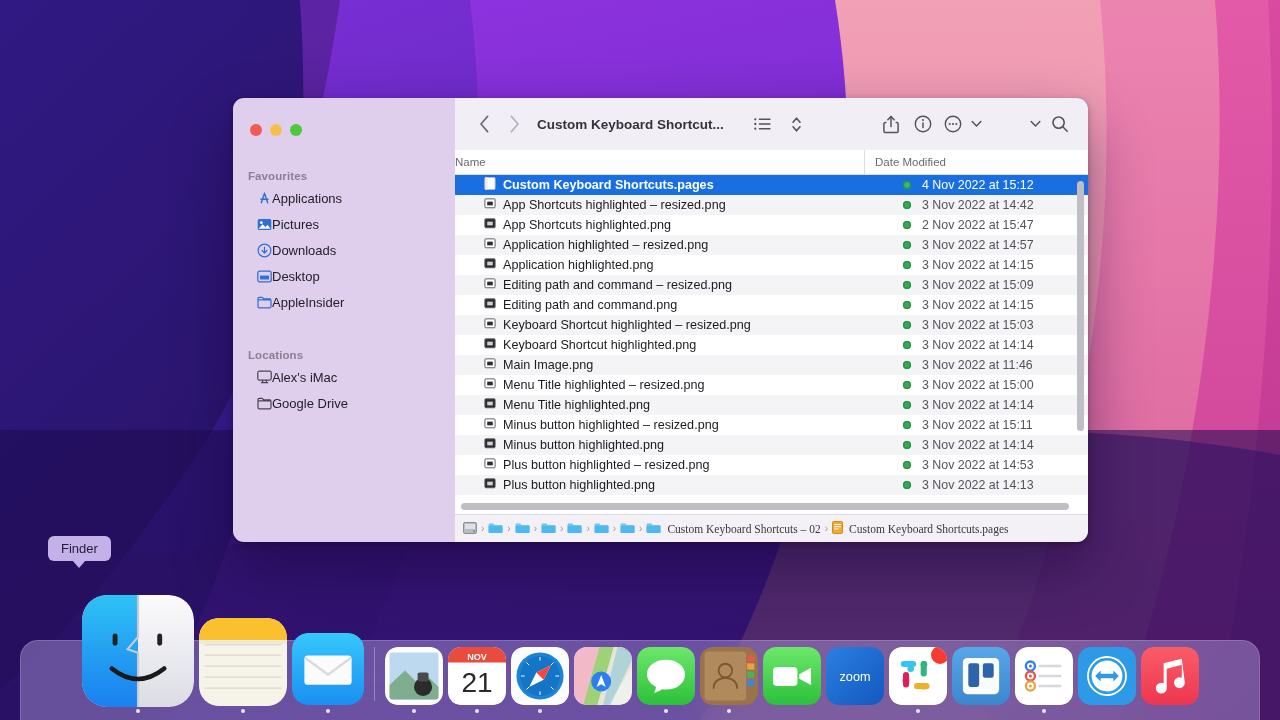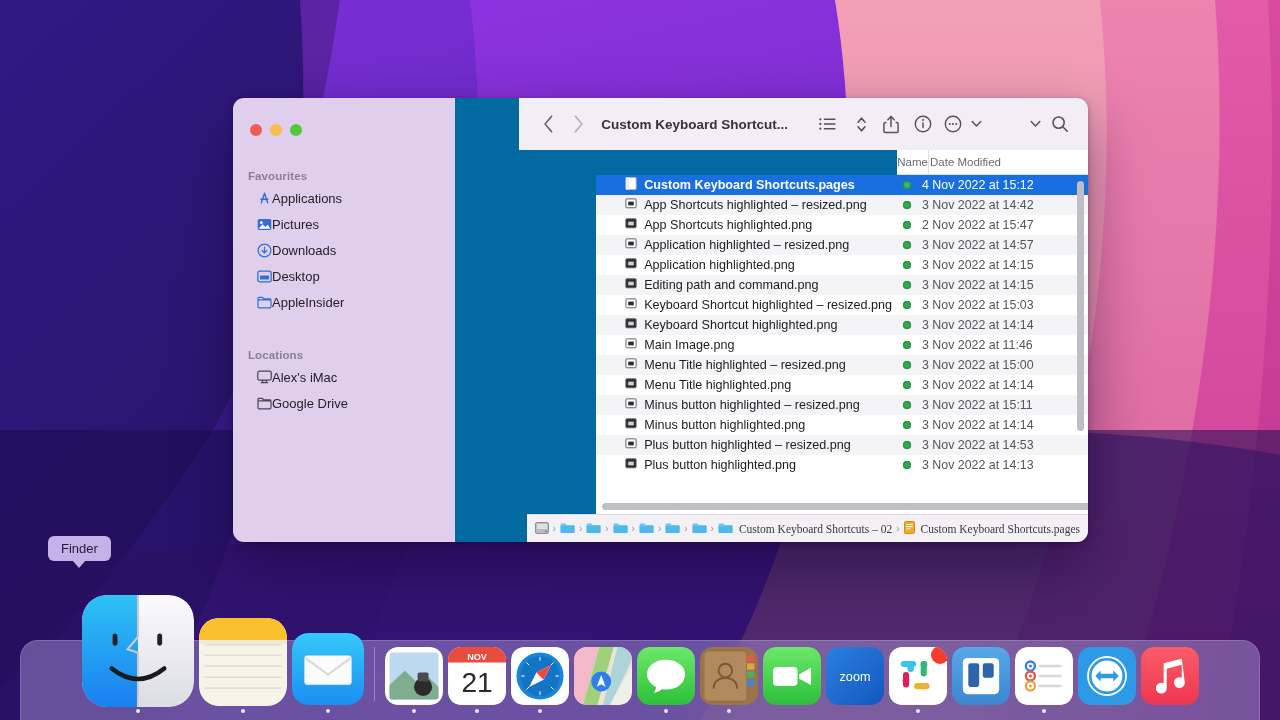--- a/index.html
+++ b/index.html
@@ -36,21 +36,21 @@
   }
   .sb-item{
     display:flex; align-items:center; 
     height:26px; padding-left:15px; color:#23202a; font-size:13px;
     border-radius:6px; margin:0 8px;
   }
   .sb-icon{ width:16px;height:16px; flex:0 0 16px; display:flex;align-items:center;justify-content:center; }
   .sb-icon svg{ display:block; }
 
   
-  #main{ flex:1; background:#0369a1; display:flex; flex-direction:column; position:relative;align-items:flex-end; }
+  #main{ flex:1; background:#0369a1; display:flex; flex-direction:column; position:relative; }
 
   
   #toolbar{
     height:52px; background:#f2eef6; display:flex; align-items:center;
     padding:0 14px 0 14px; gap:0; flex:0 0 52px;
   }
   .tb-btn{
     width:30px;height:30px; display:flex;align-items:center;justify-content:center;
     color:#6e6a77;
   }
@@ -63,21 +63,21 @@
   #view-group{ display:flex; align-items:center; gap:4px; margin-left:24px; color:#55525c; }
   #tb-right{ display:flex; align-items:center; gap:2px; }
 
   
   #col-header{
     height:25px; flex:0 0 25px; background:#ffffff;
     border-bottom:1px solid #dedce1; display:flex; align-items:center;
     font-size:11.5px; color:#6c6872;
   }
   .col-name{ flex:1; }
-  .col-date{ width:160px; padding-left:1px; border-left:1px solid #dedce1; height:100%; display:flex; align-items:center; }
+  .col-date{ width:224px; padding-left:10px; border-left:1px solid #dedce1; height:100%; display:flex; align-items:center; }
 
   
   #list{ flex:1; overflow:hidden; position:relative; background:#fff; }
   .row{ height:20px; display:flex; align-items:center; font-size:12.6px; color:#1d1b21; }
   .row:nth-child(odd){ background:#ffffff; }
   .row:nth-child(even){ background:#f4f3f6; }
   .row.selected{ background:#1a6fe0; color:#ffffff; }
   .r-name{ flex:1; display:flex; align-items:center; gap:7px; padding-left:29px; overflow:hidden; white-space:nowrap; }
   .row.selected .r-name{ font-weight:700; }
   .f-icon{ width:12px;height:13px; flex:0 0 12px; }
@@ -409,20 +409,33 @@
             <span><svg class="f-icon" viewBox="0 0 12 14">
                 <rect x="0.5" y="2" width="11" height="9.6" rx="1" fill="#2b2b2f" stroke="#58565e" stroke-width="1"></rect>
                 <rect x="3" y="5" width="6" height="4" fill="#cfcfd4"></rect>
               </svg></span>
             <span>Application highlighted.png</span>
           </div>
           <div class="r-tagcell">
             <span class="tagdot"></span>
           </div>
           <div class="r-date">3 Nov 2022 at 14:15</div>
+        </div>
+        <div class="row">
+          <div class="r-name">
+            <span><svg class="f-icon" viewBox="0 0 12 14">
+                <rect x="0.5" y="2" width="11" height="9.6" rx="1" fill="#ffffff" stroke="#58565e" stroke-width="1"></rect>
+                <rect x="3" y="5" width="6" height="4" fill="#2b2b2f"></rect>
+              </svg></span>
+            <span>Editing path and command – resized.png</span>
+          </div>
+          <div class="r-tagcell">
+            <span class="tagdot"></span>
+          </div>
+          <div class="r-date">3 Nov 2022 at 15:09</div>
         </div>
         <div class="row">
           <div class="r-name">
             <span><svg class="f-icon" viewBox="0 0 12 14">
                 <rect x="0.5" y="2" width="11" height="9.6" rx="1" fill="#2b2b2f" stroke="#58565e" stroke-width="1"></rect>
                 <rect x="3" y="5" width="6" height="4" fill="#cfcfd4"></rect>
               </svg></span>
             <span>Editing path and command.png</span>
           </div>
           <div class="r-tagcell">

